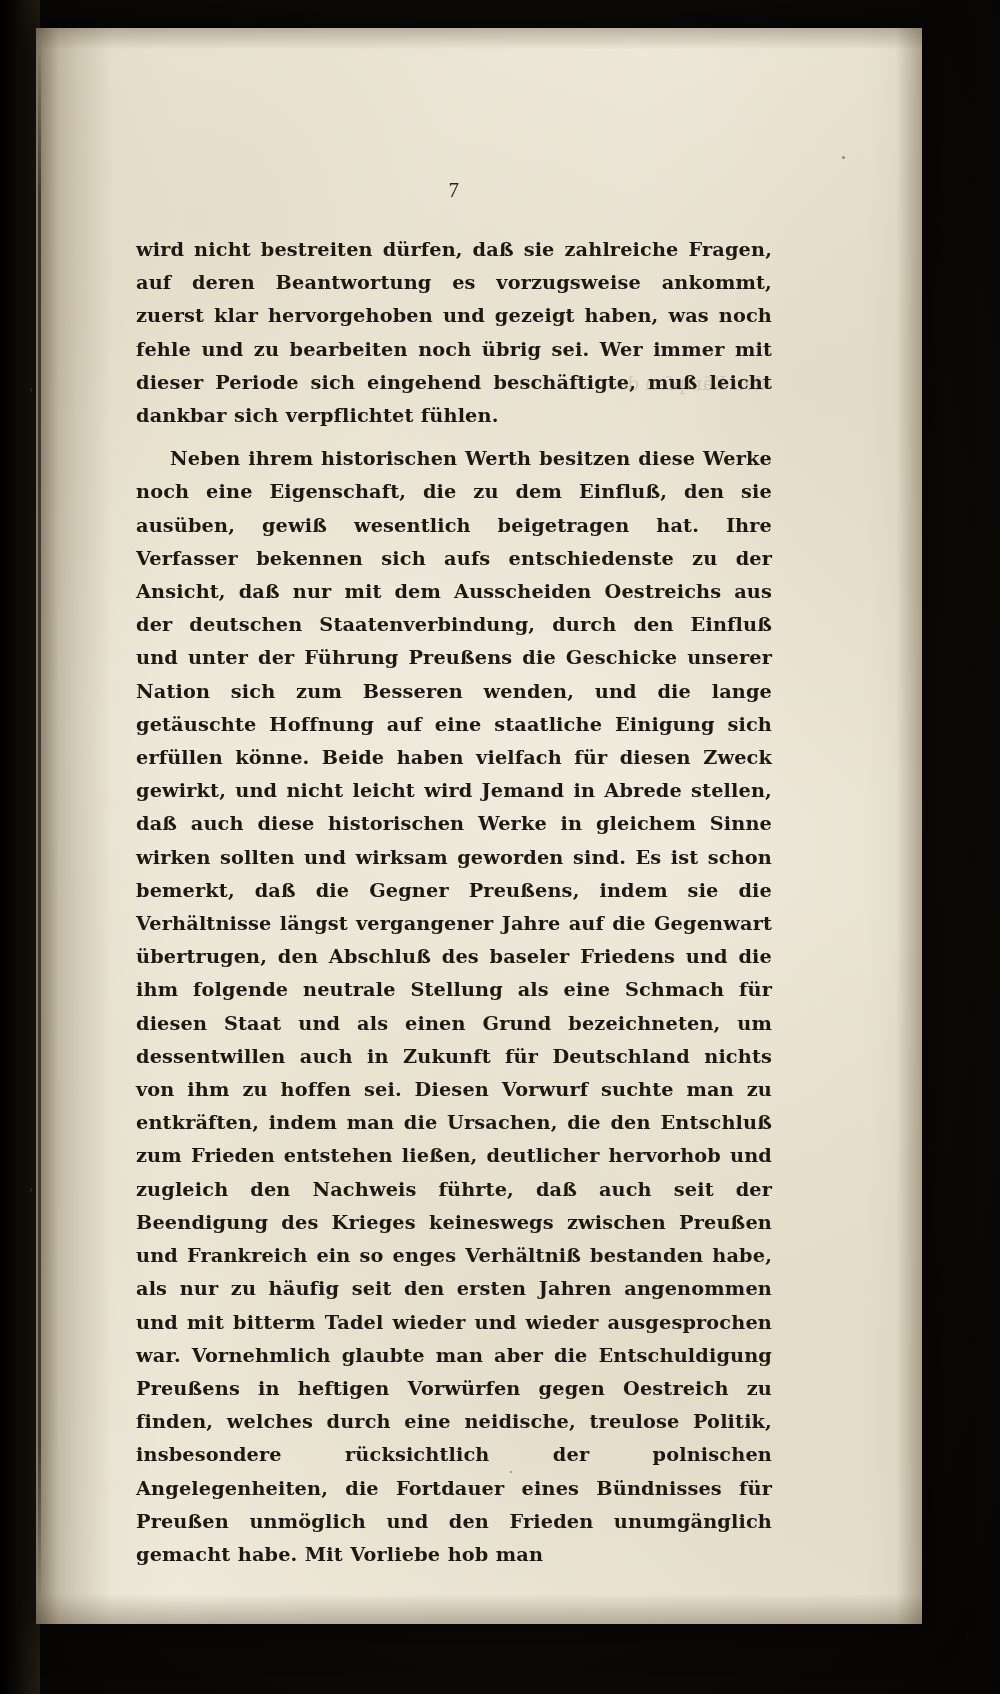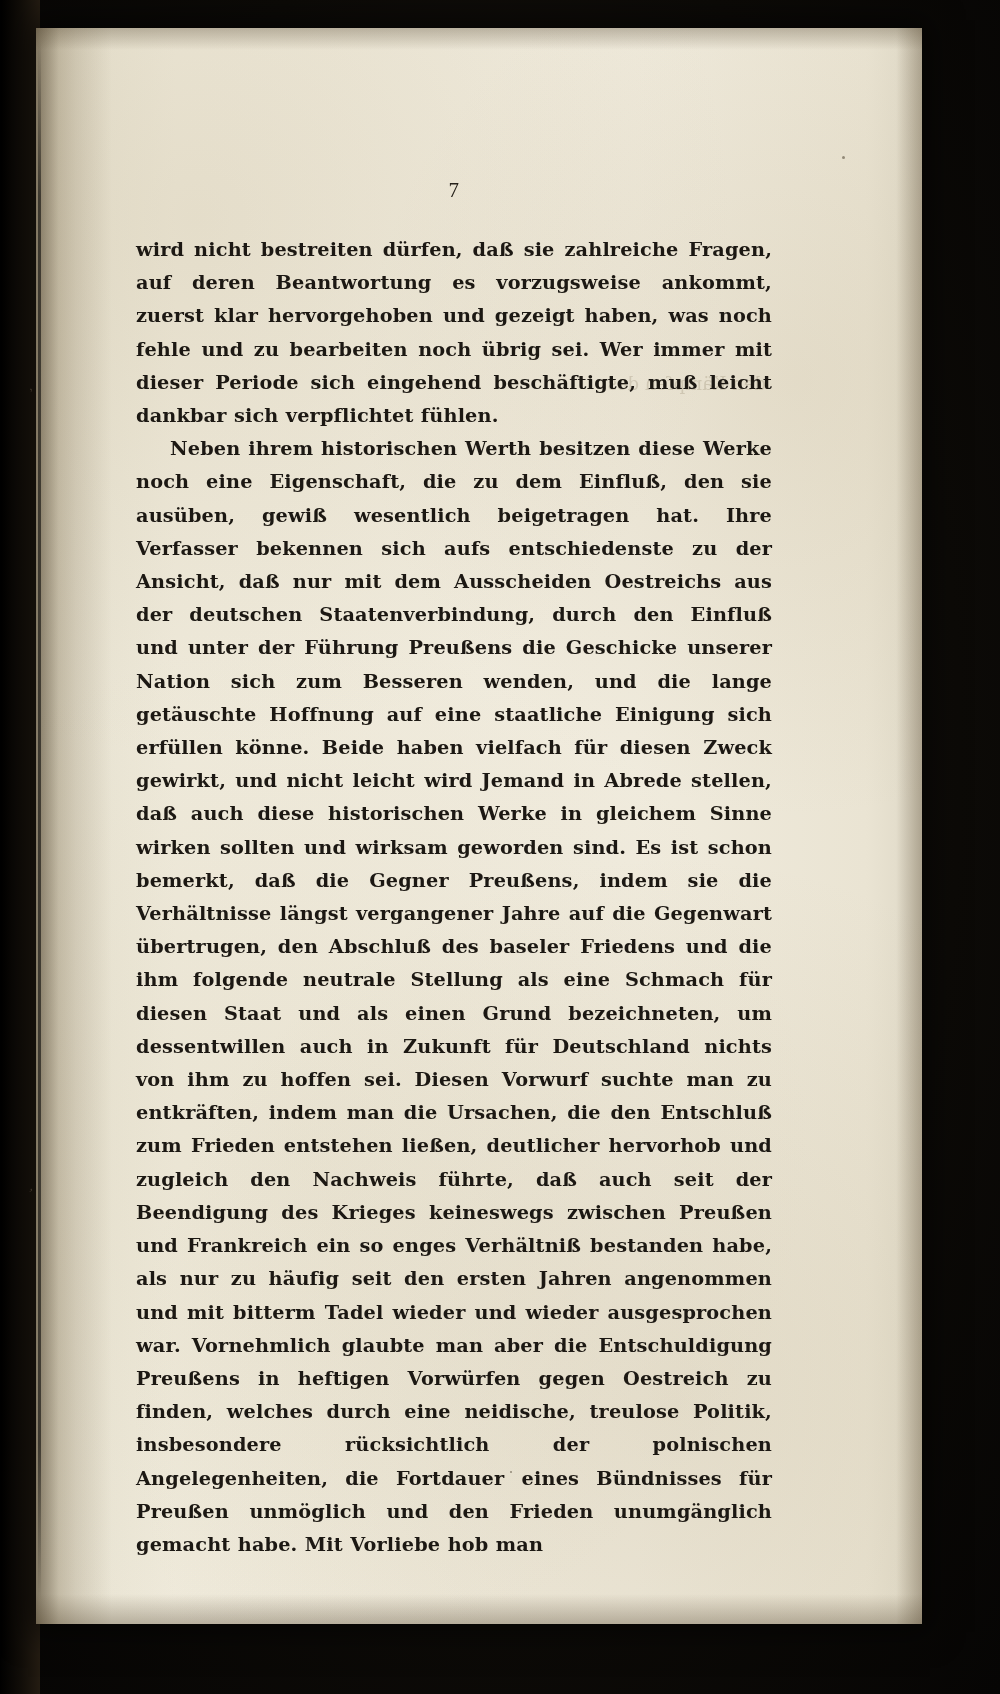--- a/index.html
+++ b/index.html
@@ -119,21 +119,21 @@
     font-size: 19.3px;
     line-height: 33.2px;
     color: #1c1813;
     text-align: justify;
     text-align-last: left;
     margin: 0;
     -webkit-font-smoothing: antialiased;
     letter-spacing: 0.15px;
     word-spacing: 0.5px;
   }
-  .para + .para { margin-top: 0px; }
+  .para + .para { margin-top: 10px; }
   .para.indent { text-indent: 34px; }
 
   
   .para {
     font-weight: 600;
     font-synthesis: weight;
   }
 
   
   .ghost {

